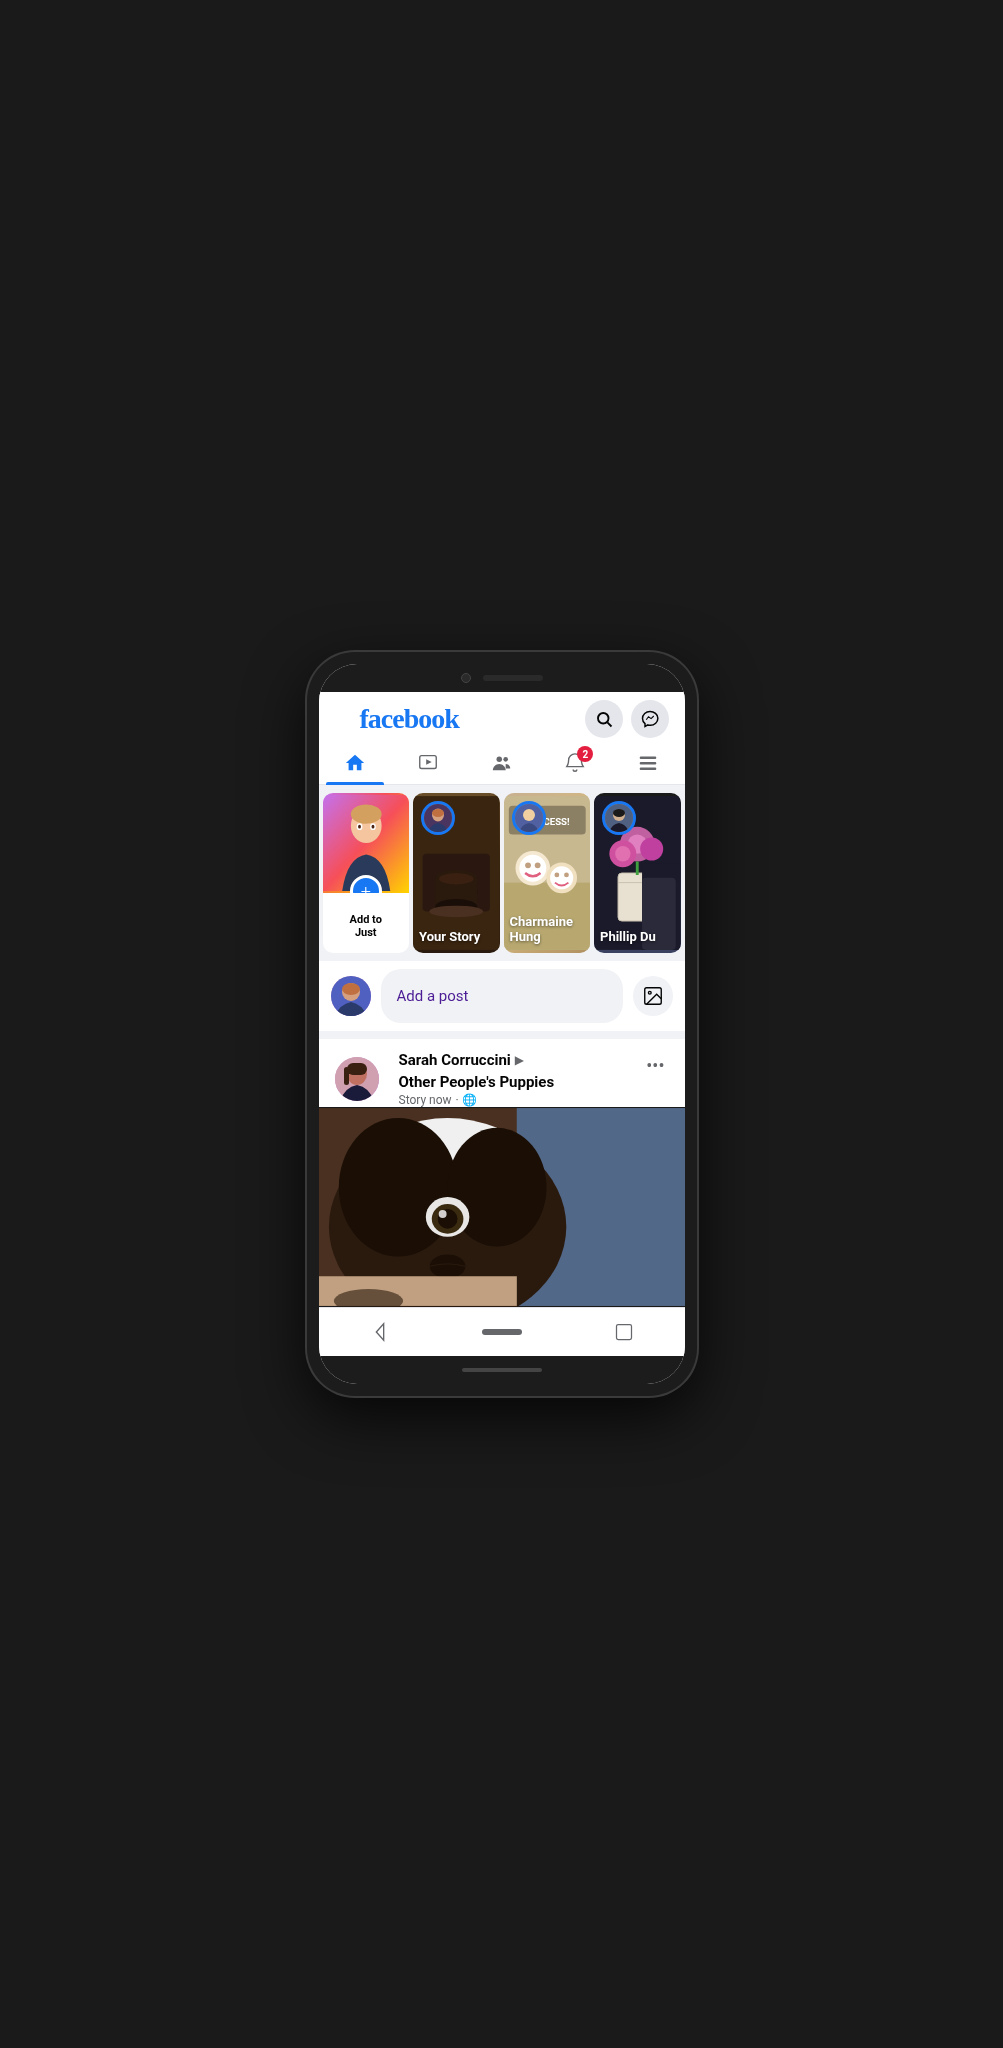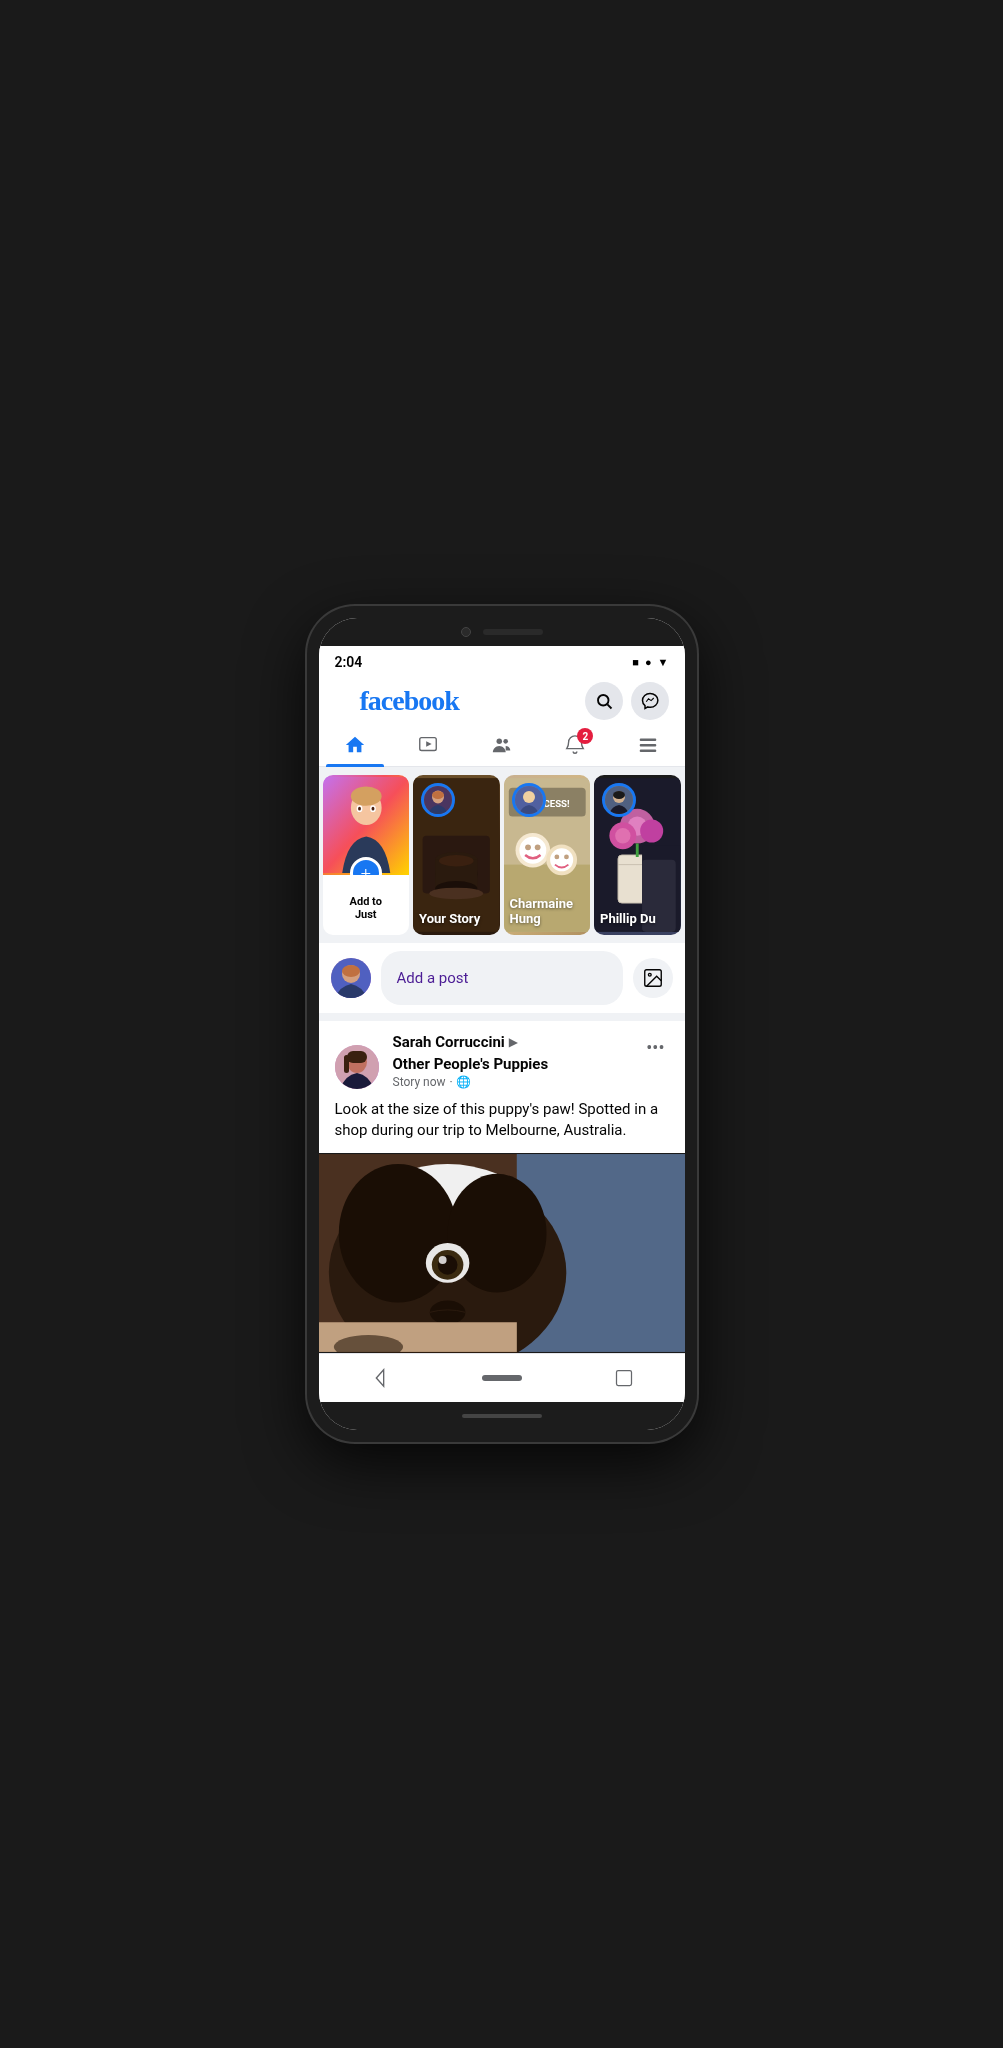--- a/index.html
+++ b/index.html
@@ -282,22 +282,22 @@
       background: #fff;
     }
     .post-header {
       padding: 12px 16px 0;
       display: flex;
       align-items: flex-start;
       justify-content: space-between;
     }
     .post-user-info {
       display: flex;
-      gap: 14px;
-      align-items: flex-end;
+      gap: 20px;
+      align-items: center;
     }
     .post-avatar {
       width: 44px;
       height: 44px;
       border-radius: 50%;
       background: linear-gradient(135deg, #d4a0c0, #c471ed);
       overflow: hidden;
       flex-shrink: 0;
       display: flex;
       align-items: center;
@@ -406,28 +406,20 @@
 <body>
 
 <div class="phone-outer">
   <div class="phone-inner">
 
     <div class="phone-top-bar">
       <div class="camera-dot"></div>
       <div class="speaker-bar"></div>
     </div>
 
-    <div class="status-bar">
-      <span class="status-time">2:04</span>
-      <div class="status-icons">
-        <span>■</span>
-        <span>●</span>
-        <span>▼</span>
-      </div>
-    </div>
 
     <div class="fb-header">
       <span class="fb-logo">facebook</span>
       <div class="header-icons">
         <div class="header-icon-btn">
           <svg width="18" height="18" viewBox="0 0 24 24" fill="none" stroke="currentColor" stroke-width="2.5">
             <circle cx="11" cy="11" r="7"></circle>
             <line x1="16.5" y1="16.5" x2="22" y2="22"></line>
           </svg>
         </div>
@@ -640,21 +632,20 @@
             </div>
             <div class="post-meta">
               <span>Story now</span>
               <span>·</span>
               <span>🌐</span>
             </div>
           </div>
         </div>
         <div class="post-more-btn">•••</div>
       </div>
-      <div class="post-text">Look at the size of this puppy's paw! Spotted in a shop during our trip to Melbourne, Australia.</div>
       <div class="post-image">
         <svg width="100%" height="200" viewBox="0 0 370 200" xmlns="http://www.w3.org/2000/svg">
 
           <rect width="370" height="200" fill="#4a3020"></rect>
 
           <rect x="200" y="0" width="170" height="200" fill="#5a7090"></rect>
           <rect x="200" y="0" width="170" height="200" fill="#4a6080" opacity="0.5"></rect>
 
           <ellipse cx="130" cy="120" rx="120" ry="100" fill="#2a1a0e"></ellipse>
 

